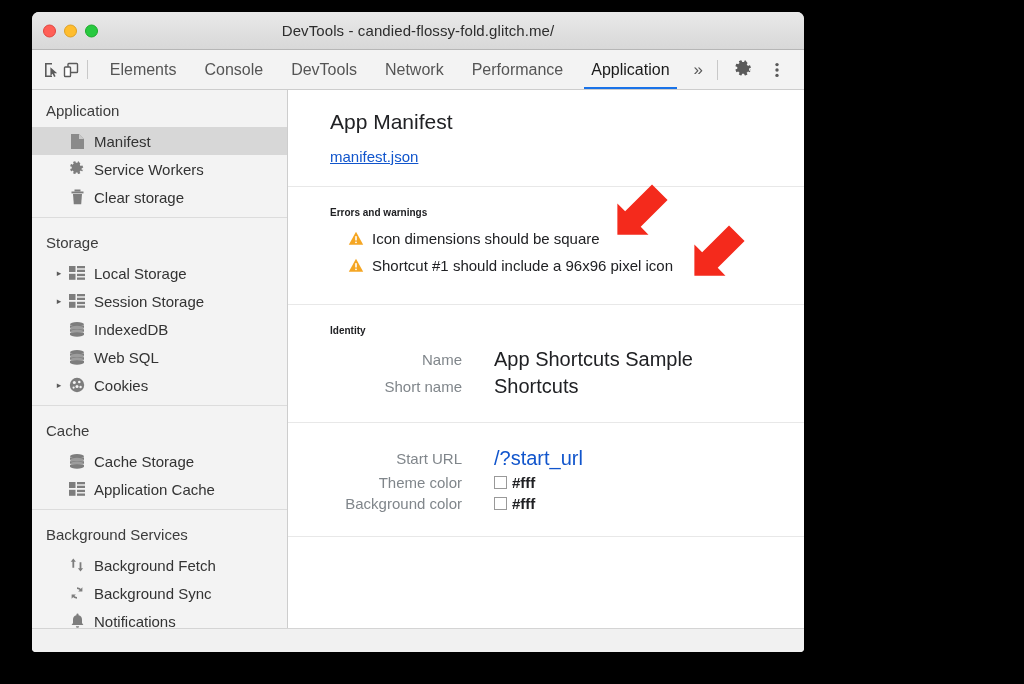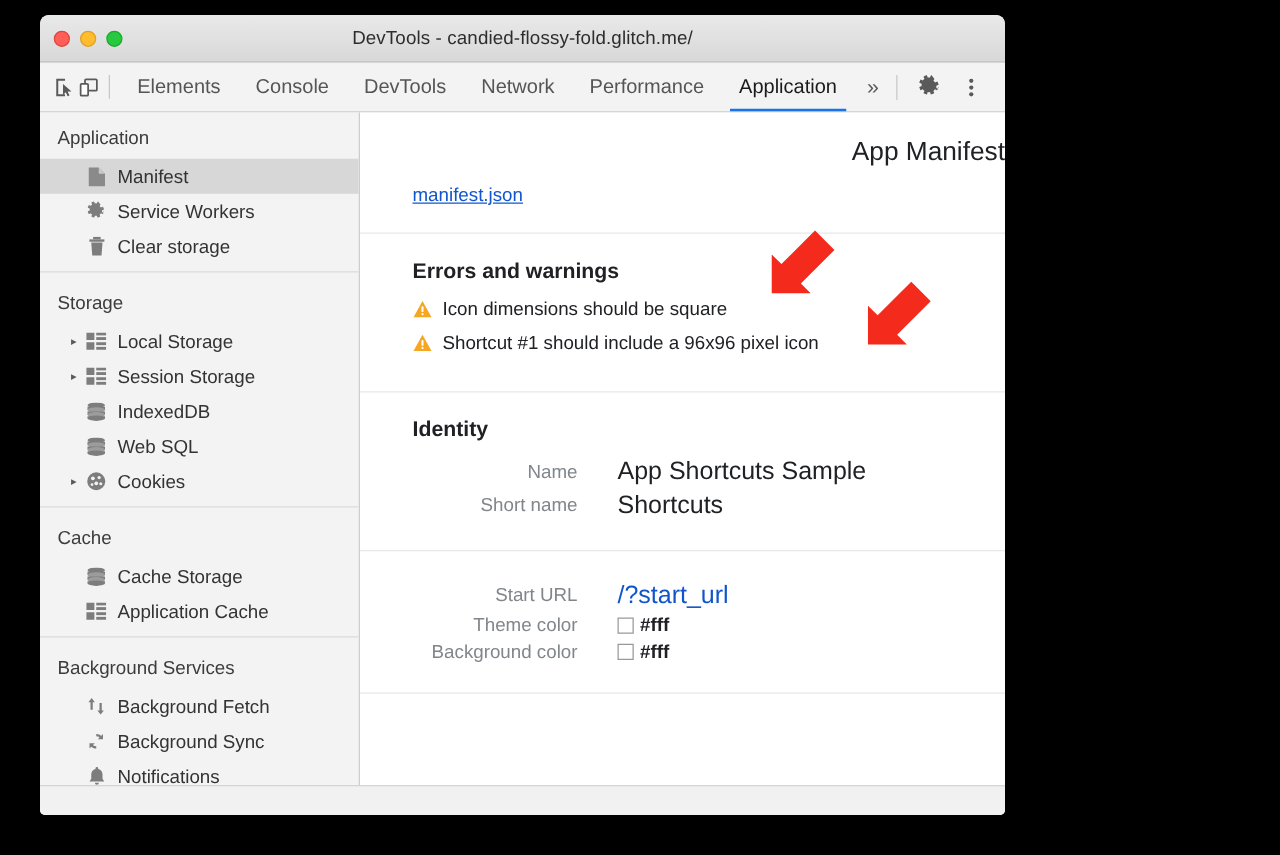--- a/index.html
+++ b/index.html
@@ -196,41 +196,40 @@
   }
   .sec {
     padding: 20px 0 20px 42px;
     border-bottom: 1px solid #e8e8e8;
   }
   .panel-title {
     font-size: 21px;
     color: #202124;
     font-weight: normal;
     margin-bottom: 14px;
-    text-align: right;
   }
   .manifest-link {
     font-size: 15px;
     color: #1155cc;
     text-decoration: underline;
     cursor: pointer;
     display: inline-block;
   }
   .sec-title {
-    font-size: 17px;
+    font-size: 10px;
     font-weight: bold;
     color: #202124;
     margin-bottom: 12px;
   }
   .warn-row {
     display: flex;
     align-items: center;
     font-size: 15px;
     color: #202124;
-    margin: 10px 0;
+    margin: 10px 18px;
   }
   .warn-icon { margin-right: 8px; display: flex; align-items: center; }
 
   .field-row {
     display: flex;
     align-items: center;
     margin: 4px 0;
     gap: 16px;
   }
   .field-label {

